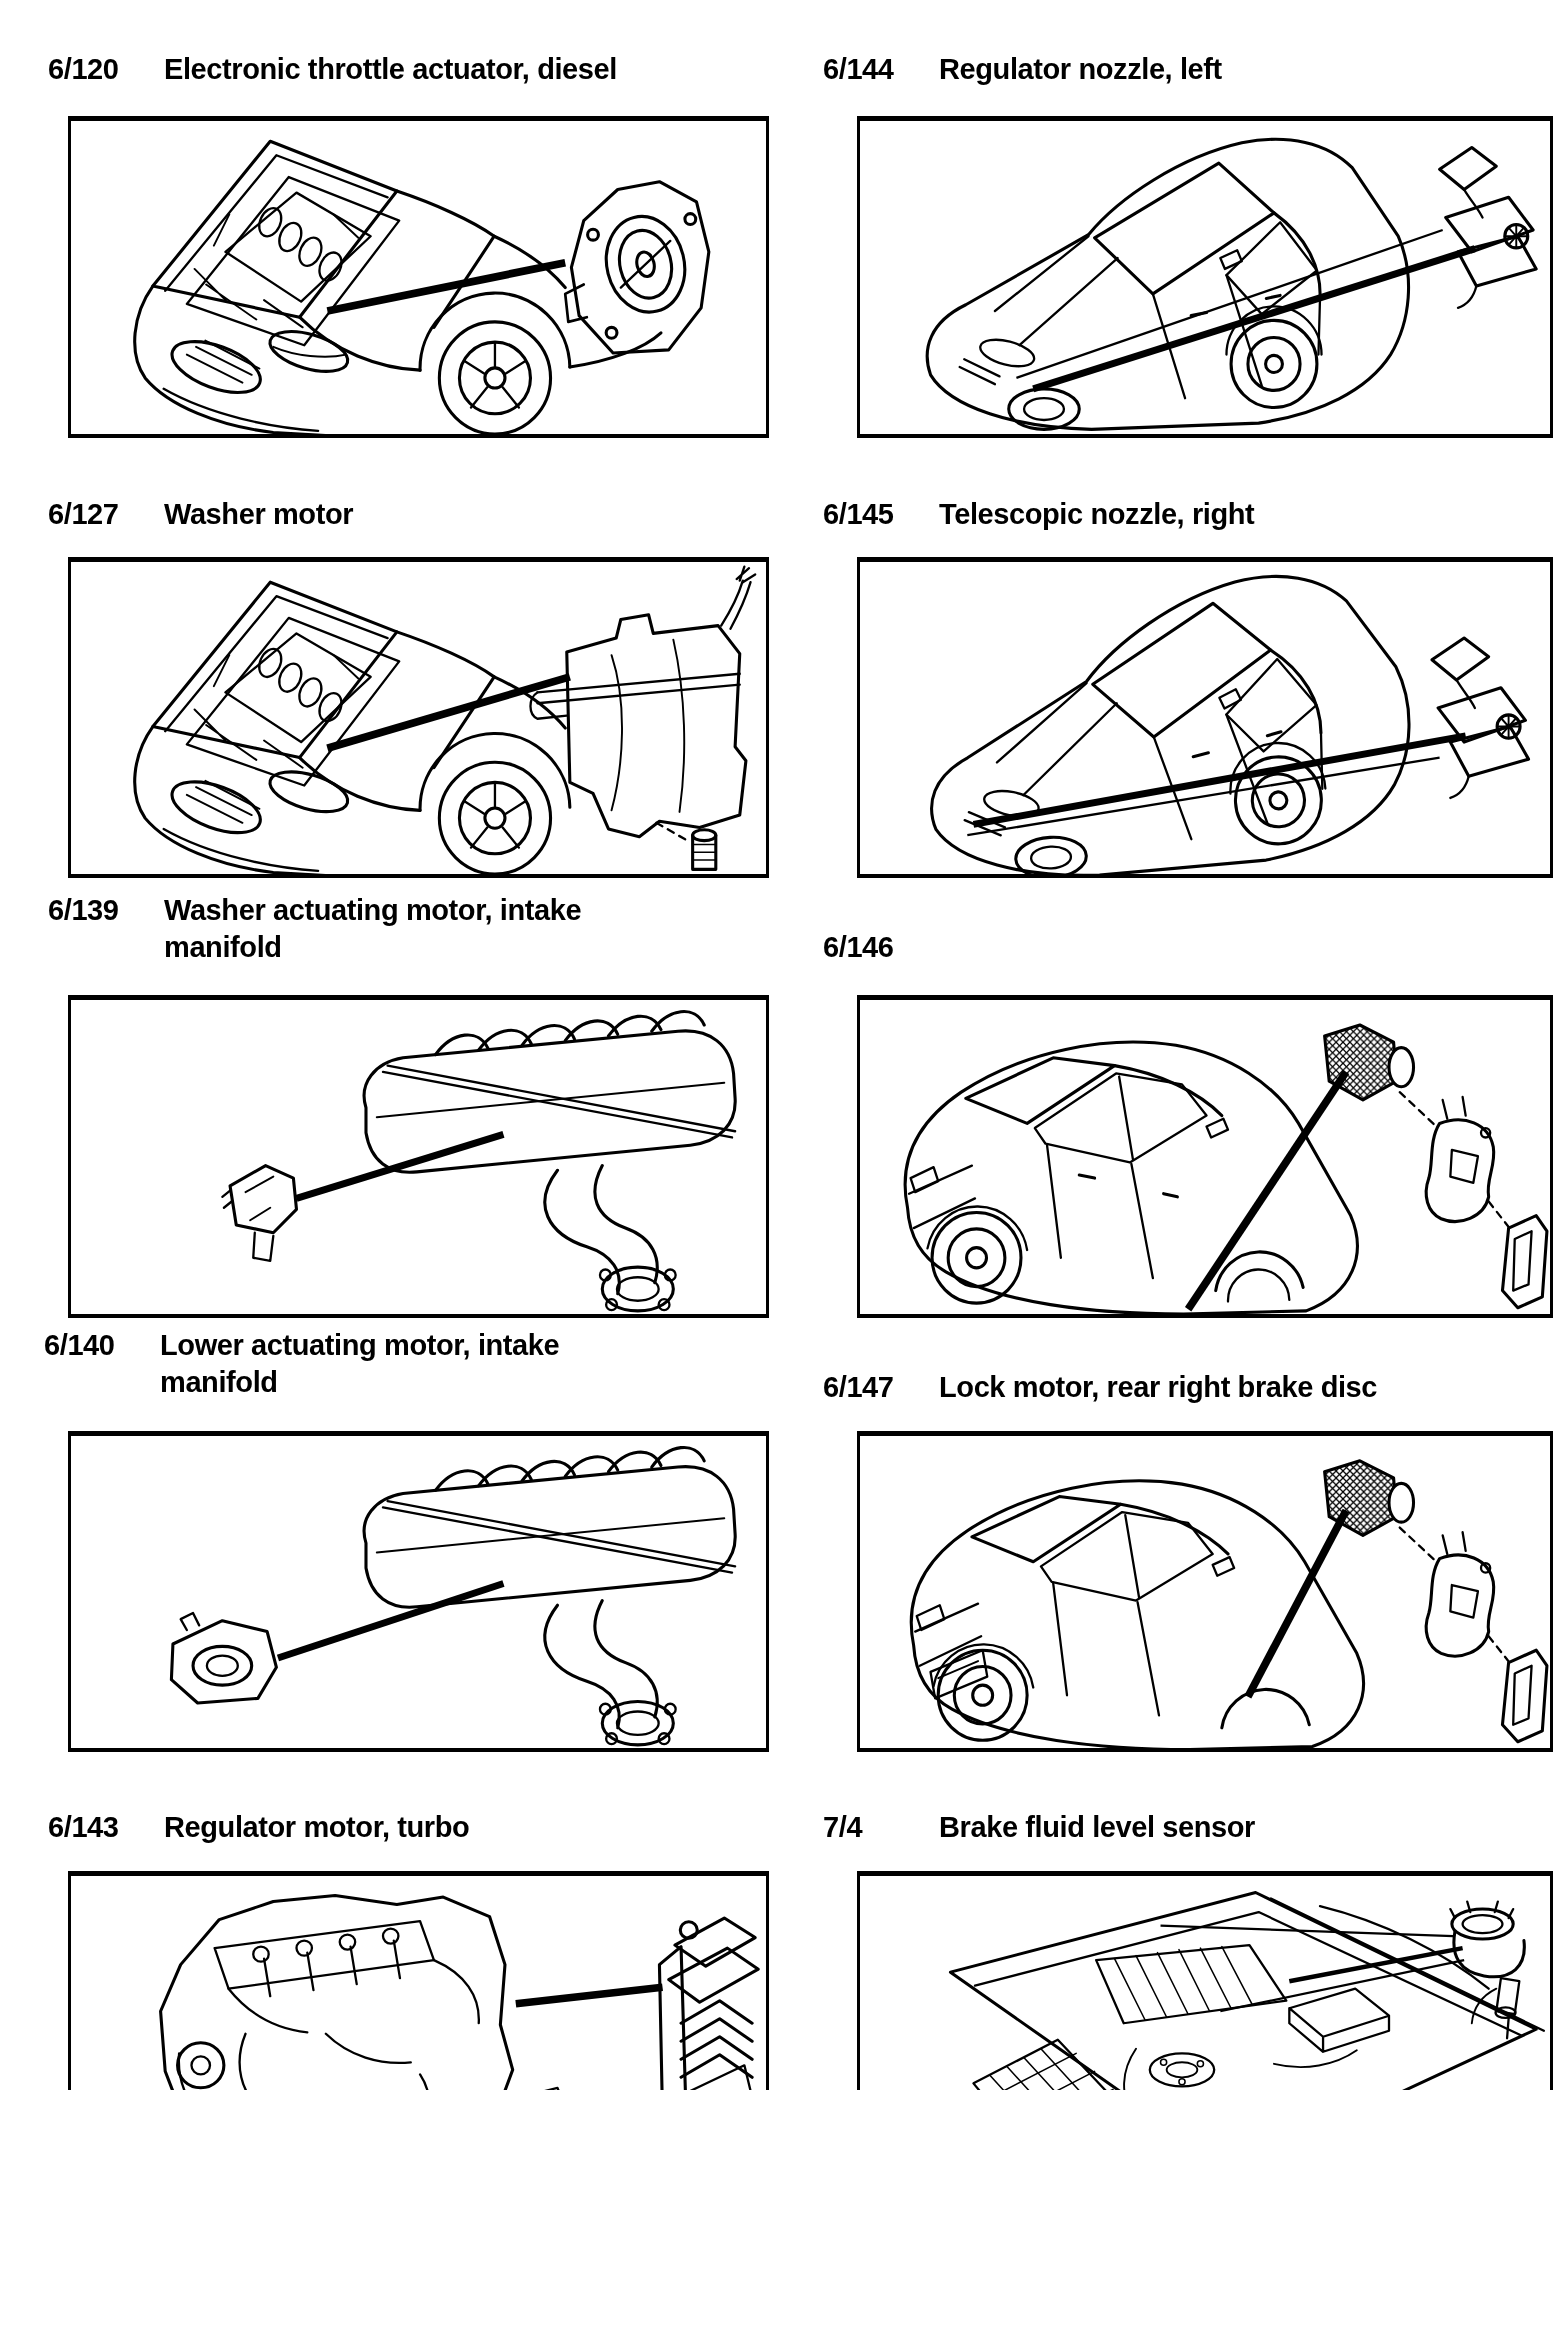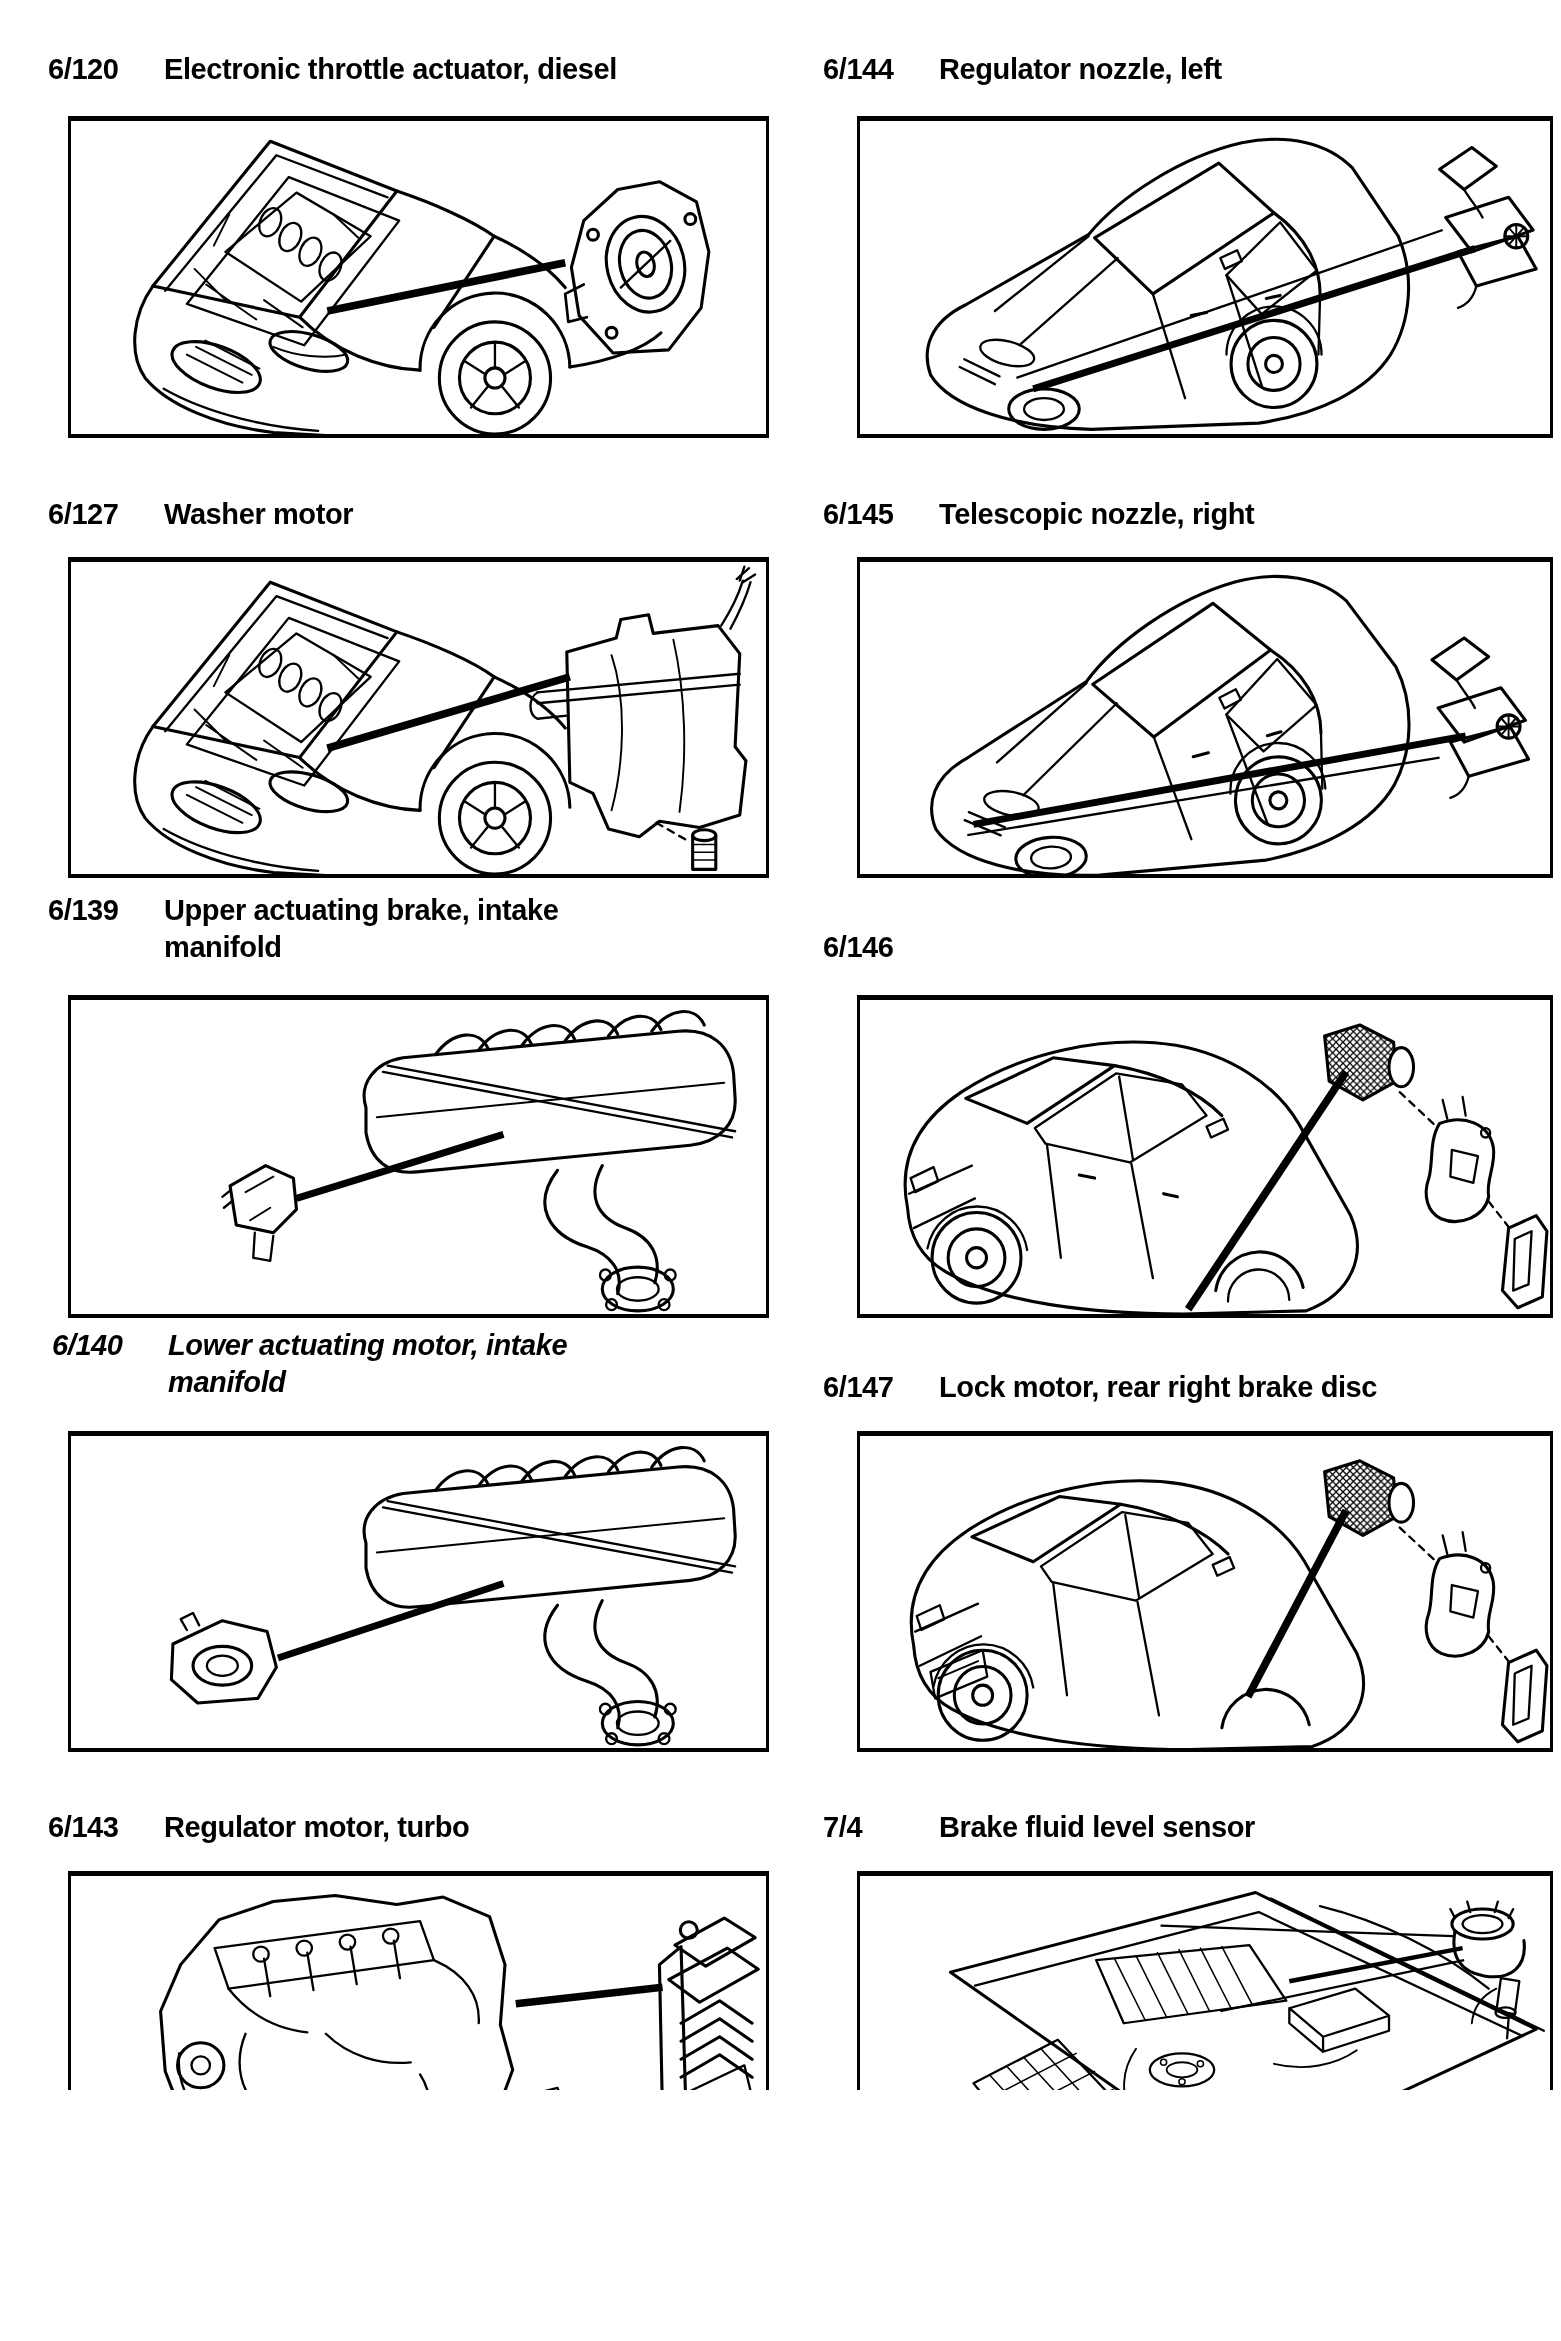--- a/index.html
+++ b/index.html
@@ -213,21 +213,21 @@
         <path d="M764 124 L846 98 L878 140 L798 168 Z"></path>
         <circle cx="856" cy="148" r="15"></circle>
         <path d="M856 133 L856 163 M841 148 L871 148 M846 137 L866 159 M866 137 L846 159" stroke-width="2.5" fill="none"></path>
         <path d="M780 168 L858 148 L882 190 L804 212 Z"></path>
         <path d="M804 212 C800 228 792 236 780 240" stroke-width="3" fill="none"></path>
       </g>
     </svg>
   </div>
 
   <div class="panel-heading" style="left:48px;top:892px;">
-    <span class="ref">6/139</span><span class="title" style="max-width:597px;"><span class="tline">Upper actuating brake, intake</span><span class="tline">manifold</span></span>
+    <span class="ref">6/139</span><span class="title" style="max-width:597px;"><span class="tline">Washer actuating motor, intake</span><span class="tline">manifold</span></span>
   </div>
   <div class="figure-box" style="left:68px;top:995px;width:701px;height:323px;">
     <svg viewBox="0 0 900 402" preserveAspectRatio="none" role="img">
       <g class="ink" stroke-width="4">
         <path d="M382 138 C372 106 394 80 430 74 L786 40 C828 36 854 58 858 94 L860 126 C862 160 838 182 802 186 L448 220 C412 224 388 206 382 170 Z"></path>
         <path d="M472 70 C494 40 528 36 540 62"></path>
         <path d="M528 64 C550 34 584 30 596 56"></path>
         <path d="M584 58 C606 28 640 24 652 50"></path>
         <path d="M640 52 C662 22 696 18 708 44"></path>
         <path d="M696 46 C718 16 752 12 764 38"></path>
@@ -290,21 +290,21 @@
         <path d="M772 192 L806 200 L800 234 L770 226 Z" stroke-width="3"></path>
         <path d="M766 152 L760 128 M790 148 L786 124" stroke-width="3"></path>
         <circle cx="816" cy="170" r="6" stroke-width="3"></circle>
         <path d="M820 258 L852 298" stroke-dasharray="9 8" stroke-width="3"></path>
         <path d="M846 292 L882 276 L896 296 L890 380 L858 394 L838 372 Z" fill="#fff"></path>
         <path d="M854 306 L876 296 L872 364 L852 372 Z" stroke-width="3"></path>
       </g>
     </svg>
   </div>
 
-  <div class="panel-heading" style="left:52px;top:1327px;font-style:italic;">
+  <div class="panel-heading" style="left:44px;top:1327px;">
     <span class="ref">6/140</span><span class="title" style="max-width:597px;"><span class="tline">Lower actuating motor, intake</span><span class="tline">manifold</span></span>
   </div>
   <div class="figure-box" style="left:68px;top:1431px;width:701px;height:321px;">
     <svg viewBox="0 0 900 402" preserveAspectRatio="none" role="img">
       <g class="ink" stroke-width="4">
         <path d="M382 138 C372 106 394 80 430 74 L786 40 C828 36 854 58 858 94 L860 126 C862 160 838 182 802 186 L448 220 C412 224 388 206 382 170 Z"></path>
         <path d="M472 70 C494 40 528 36 540 62"></path>
         <path d="M528 64 C550 34 584 30 596 56"></path>
         <path d="M584 58 C606 28 640 24 652 50"></path>
         <path d="M640 52 C662 22 696 18 708 44"></path>

